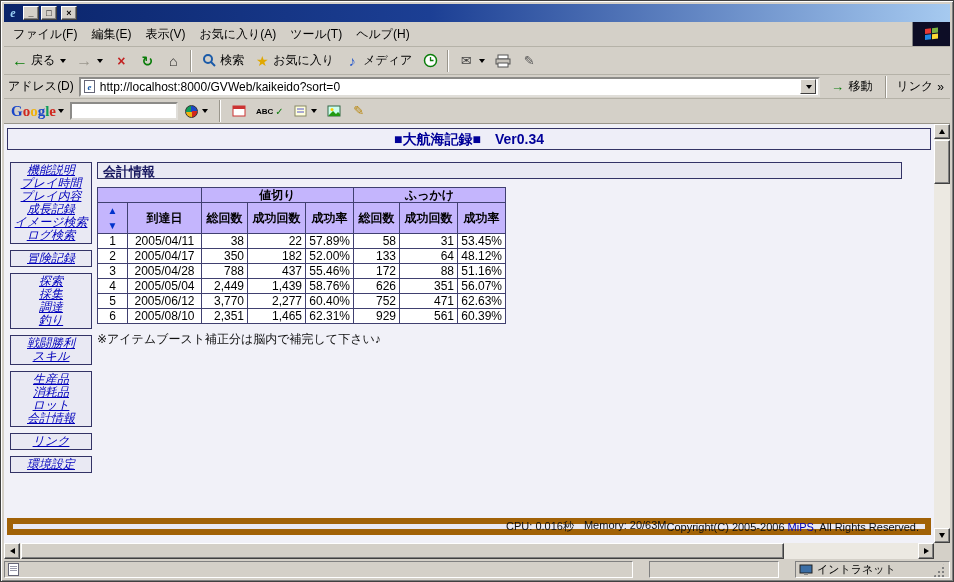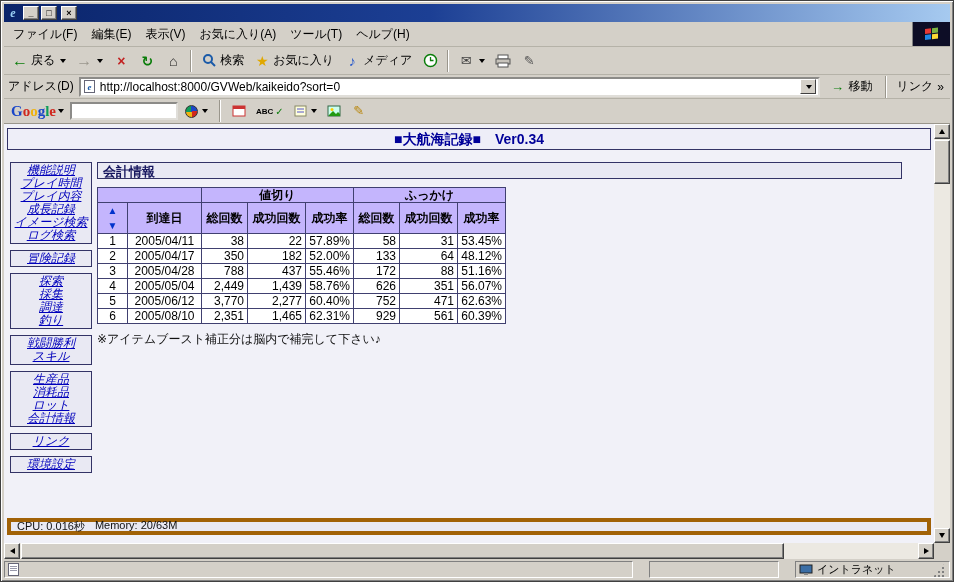--- a/index.html
+++ b/index.html
@@ -89,22 +89,22 @@
   .sectitle { border:1px solid #333366; background:#e9e9f3; font-weight:bold; font-size:13px;
               color:#16165e; padding:2px 5px 0; height:17px; line-height:13px; }
   .data-table { border-collapse:collapse; margin-top:8px; background:#fff; }
   .data-table th, .data-table td { border:1px solid #404070; font-size:12px; padding:0 3px;
                                    height:14px; line-height:14px; font-weight:normal; color:#000; }
   .data-table thead th { background:#c4b5fd; text-align:center; font-weight:bold; }
   .data-table td.num { text-align:right; }
   .data-table td.ctr { text-align:center; }
   .sort-th a { color:#0033cc; text-decoration:none; font-size:10px; }
   .note { margin-top:7px; font-size:12px; color:#111; }
-  .pfooter { position:absolute; left:3px; right:3px; top:394px; height:17px; border:4px solid #a16207;
-             background:#e9e9f3; display:flex; align-items:center; justify-content:flex-start;
+  .pfooter { position:absolute; left:3px; right:3px; top:394px; height:17px; border:6px solid #a16207;
+             background:#e9e9f3; display:flex; align-items:center; justify-content:flex-end;
              font-size:11px; padding:0 6px; color:#111; }
   .pfooter .leftgrp { display:flex; gap:10px; }
   .pfooter .cpr { white-space:nowrap; }
   .pfooter .cpr .lnk { color:#0000bb; }
 
   
   .vscroll { flex:0 0 16px; display:flex; flex-direction:column; background:#ece9e2; }
   .sbtn { background:#d4d0c8; border:1px solid; border-color:#fff #404040 #404040 #fff;
           box-shadow: inset -1px -1px 0 #808080; display:flex; align-items:center; justify-content:center; padding:0; }
   .vscroll .sbtn { flex:0 0 15px; }
@@ -444,20 +444,23 @@
 
           <div class="note">※アイテムブースト補正分は脳内で補完して下さい♪</div>
         </div>
       </div>
 
       <div class="pfooter">
         <span class="leftgrp">
           <span>CPU: 0.016秒</span>
           <span>Memory: 20/63M</span>
         </span>
+        <span class="cpr">
+          <span>Copyright(C) 2005-2006 </span><span class="lnk">MiPS</span><span>, All Rights Reserved.</span>
+        </span>
       </div>
     </div>
 
     <div class="vscroll">
       <span class="sbtn">
           <span class="tri-up"></span>
         </span>
       <span class="vtrack">
         <span class="vthumb"></span>
       </span>

